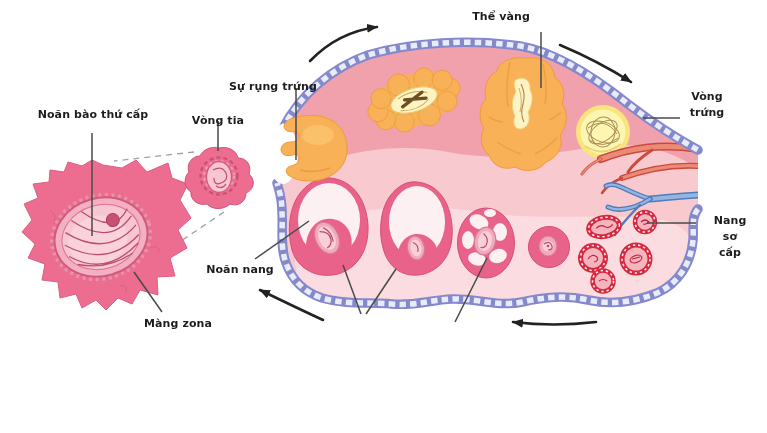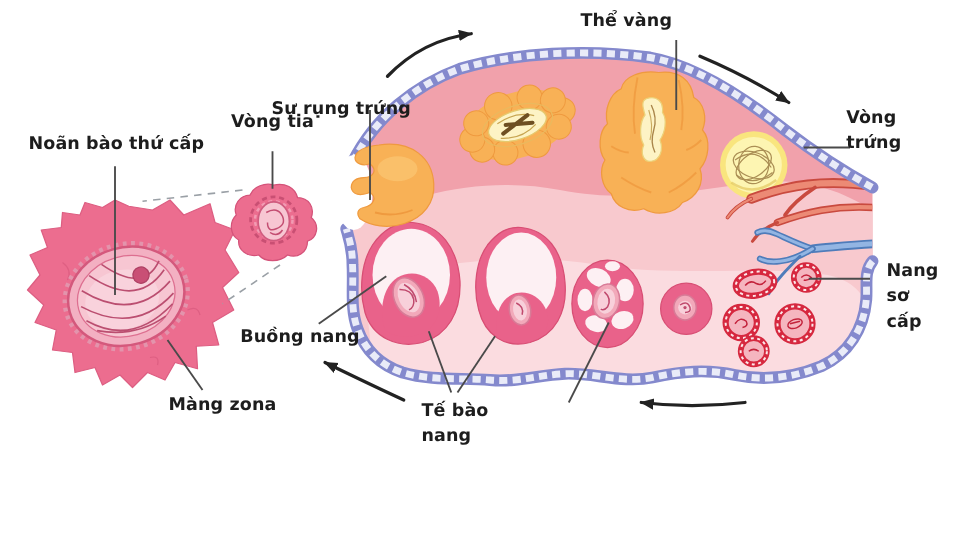--- a/index.html
+++ b/index.html
@@ -1,20 +1,20 @@
 <!DOCTYPE html>
 <html style="--background: #ffffff; --label-text: #1d1d1d; --pointer-line: #4a4a4a; --arrow-color: #222222; --dashed-line: #9aa0a6; --membrane-line: #8489cd; --membrane-brick: #e9ebf8; --ovary-outer: #f1a1ab; --ovary-mid: #f8c9ce; --ovary-inner: #fbdce0; --corpus-orange: #f8b156; --corpus-orange-shade: #ef9a3f; --corpus-pale-yellow: #fdf3c5; --follicle-yellow: #f9e57e; --follicle-yellow-light: #fdf5b2; --follicle-pink: #e9628a; --follicle-rim-line: #d84e74; --follicle-antrum: #fdf0f3; --oocyte-ring: #f2a9ba; --oocyte-fill: #f8d0da; --oocyte-line: #c04a6e; --primordial-red: #d6283f; --primordial-fill: #f5b5bf; --artery-red: #c94a3f; --artery-light: #ec8a75; --vein-blue: #4f7cba; --vein-light: #93b5e3; --cell-pink: #ec6d8f; --cell-oval-ring: #f3b0c2; --cell-oval-fill: #f7c6d2;"><head>
 <meta charset="utf-8">
 <style>
   html,body{margin:0;padding:0;background:#fff;}
   .canvas{position:relative;width:767px;height:433px;background:var(--background,#ffffff);overflow:hidden;
           font-family:"DejaVu Sans","Liberation Sans",sans-serif;}
   .canvas svg{position:absolute;left:0;top:0;}
-  .lbl{position:absolute;transform:translate(-50%,-50%);font-weight:700;font-size:14px;line-height:1.45;
-       color:var(--label-text,#1d1d1d);white-space:pre-line;text-align:left;letter-spacing:.1px;}
+  .lbl{position:absolute;transform:translate(-50%,-50%);font-weight:700;font-size:11px;line-height:1.45;
+       color:var(--label-text,#1d1d1d);white-space:pre-line;text-align:center;letter-spacing:.1px;}
 
   
   .ov-fill{fill:var(--ovary-outer,#f1a1ab);}
   .ov-mid{fill:var(--ovary-mid,#f8c9ce);}
   .ov-inner{fill:var(--ovary-inner,#fbdce0);}
   .mem-line{fill:none;stroke:var(--membrane-line,#8489cd);stroke-width:9.5;stroke-linecap:round;}
   .mem-brick{fill:none;stroke:var(--membrane-brick,#e9ebf8);stroke-width:5.5;stroke-dasharray:6.5 4.2;}
   .orange{fill:var(--corpus-orange,#f8b156);}
   .orange-line{stroke:var(--corpus-orange-shade,#ef9a3f);fill:none;}
   .pale-yellow{fill:var(--corpus-pale-yellow,#fdf3c5);}
@@ -250,21 +250,19 @@
     <line class="pointer" x1="366" y1="314" x2="396" y2="269"></line>
     <line class="pointer" x1="455" y1="322" x2="487" y2="258"></line>
     <line class="pointer" x1="647" y1="223" x2="696" y2="223"></line>
   </g>
 </svg>
 
 <div class="lbl" style="left:273px;top:87px">Sự rụng trứng</div>
 <div class="lbl" style="left:501px;top:17px">Thể vàng</div>
 <div class="lbl" style="left:707px;top:105px">Vòng trứng</div>
 <div class="lbl" style="left:93px;top:115px">Noãn bào thứ cấp</div>
-<div class="lbl" style="left:218px;top:98px">Vòng tia</div>
-<div class="lbl" style="left:240px;top:270px">Buồng nang</div>
+<div class="lbl" style="left:218px;top:121px">Vòng tia</div>
+<div class="lbl" style="left:240px;top:270px">Noãn nang</div>
 <div class="lbl" style="left:178px;top:324px">Màng zona</div>
-<div class="lbl" style="left:364px;top:339px">Tế bào
-nang</div>
 <div class="lbl" style="left:730px;top:237px">Nang
 sơ cấp</div>
 
 </div>
 
 </body></html>

